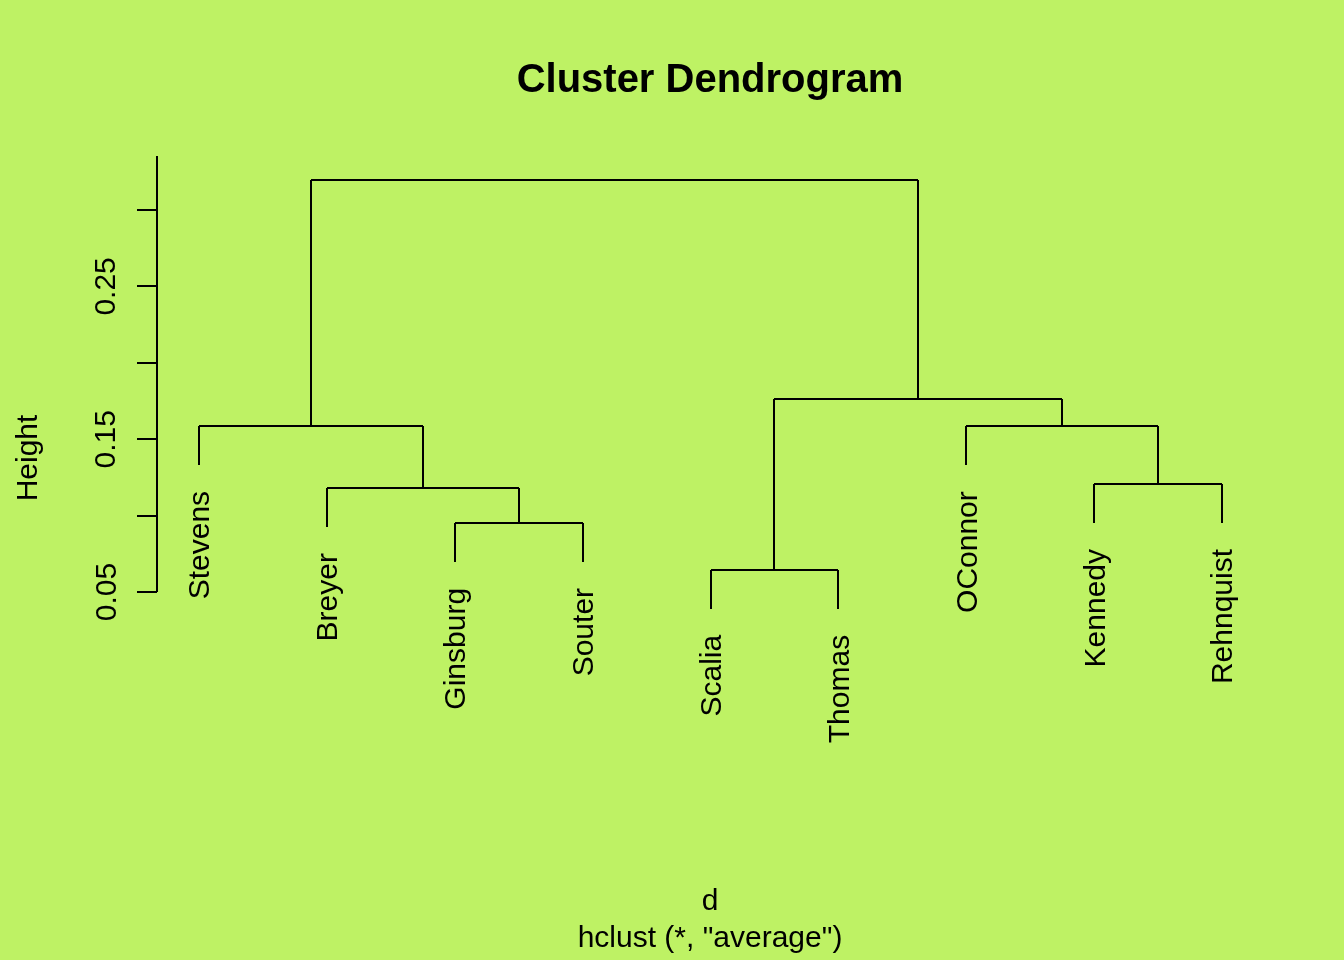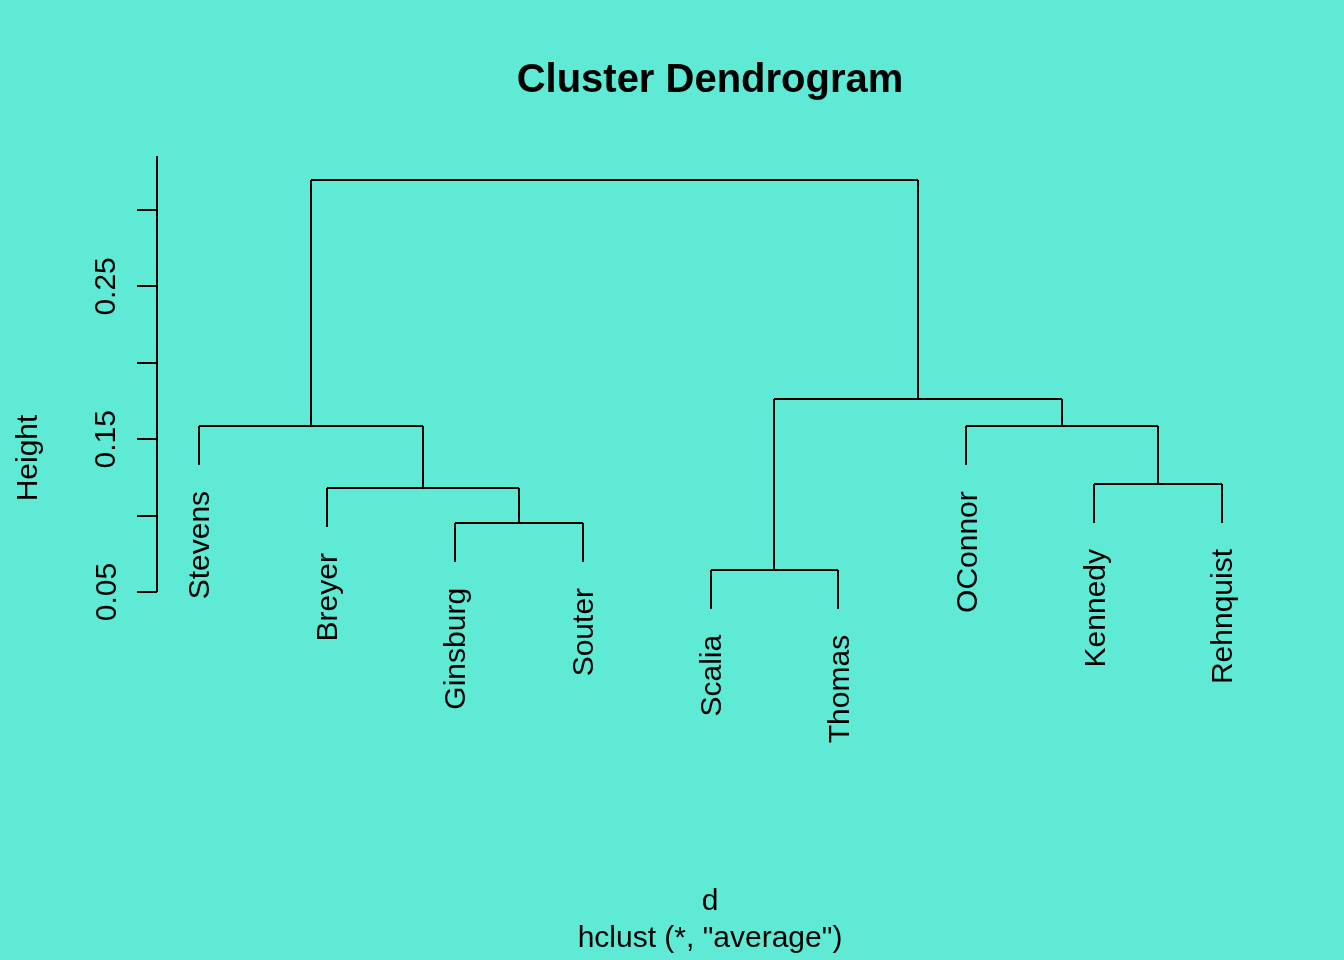--- a/index.html
+++ b/index.html
@@ -1,20 +1,20 @@
 <!DOCTYPE html>
 <html><head>
 <meta charset="utf-8">
 <style>
   html, body { margin: 0; padding: 0; background: #ffffff; }
   .figure {
     position: relative;
     width: 1344px;
     height: 960px;
-    background: #5eead4;
+    background: #bef264;
     overflow: hidden;
   }
   svg text {
     font-family: "Liberation Sans", "DejaVu Sans", sans-serif;
     fill: #000000;
   }
   .title-text {
     font-size: 40px;
     font-weight: bold;
   }

